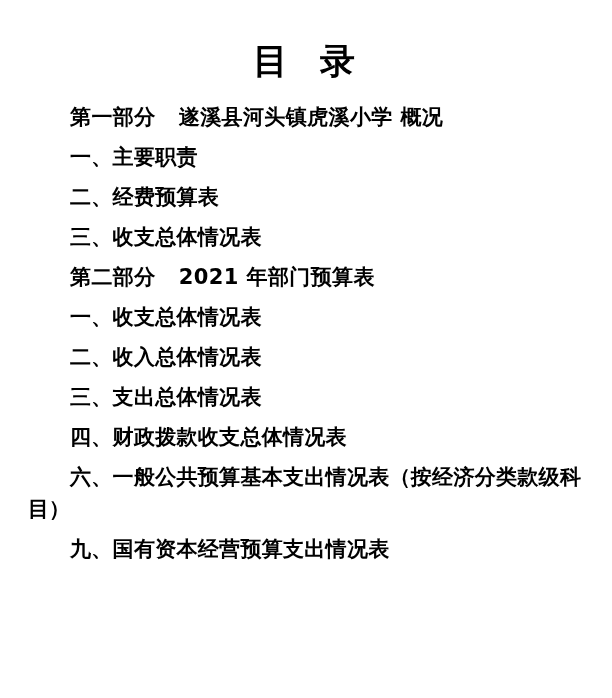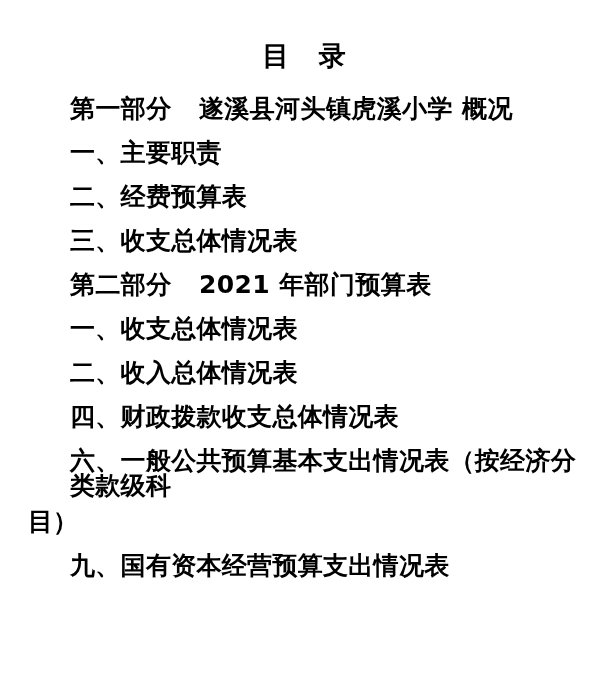--- a/index.html
+++ b/index.html
@@ -16,34 +16,34 @@
   }
   .page {
     position: relative;
     width: 612px;
     height: 698px;
     box-sizing: border-box;
     padding: 0 22px 0 28px;
   }
   .doc-title {
     text-align: center;
-    font-size: 27px;
+    font-size: 35px;
     font-weight: bold;
     letter-spacing: 10px;
     margin-top: 38px;
     margin-bottom: 22px;
     font-family: "DejaVu Serif", "Liberation Serif", serif;
   }
   .toc {
     margin: 0;
     padding: 0;
     list-style: none;
   }
   .toc-entry {
-    font-size: 25px;
+    font-size: 21px;
     line-height: 1.0;
     margin: 0 0 19px 0;
     font-family: "DejaVu Sans", "Liberation Sans", sans-serif;
     font-weight: bold;
     white-space: pre-wrap;
   }
   .level-part {
     padding-left: 42px;
     letter-spacing: 0.4px;
   }
@@ -66,19 +66,20 @@
   <div class="toc">
 
     <div class="toc-entry level-part">第一部分   遂溪县河头镇虎溪小学 概况</div>
     <div class="toc-entry level-item">一、主要职责</div>
     <div class="toc-entry level-item">二、经费预算表</div>
     <div class="toc-entry level-item">三、收支总体情况表</div>
 
     <div class="toc-entry level-part">第二部分   2021 年部门预算表</div>
     <div class="toc-entry level-item">一、收支总体情况表</div>
     <div class="toc-entry level-item">二、收入总体情况表</div>
+    <div class="toc-entry level-item">三、支出总体情况表</div>
     <div class="toc-entry level-item">四、财政拨款收支总体情况表</div>
     <div class="toc-entry level-item">六、一般公共预算基本支出情况表（按经济分类款级科</div>
     <div class="toc-entry wrapline">目）</div>
     <div class="toc-entry level-item">九、国有资本经营预算支出情况表</div>
 
   </div>
 </div>
 
 </body></html>

